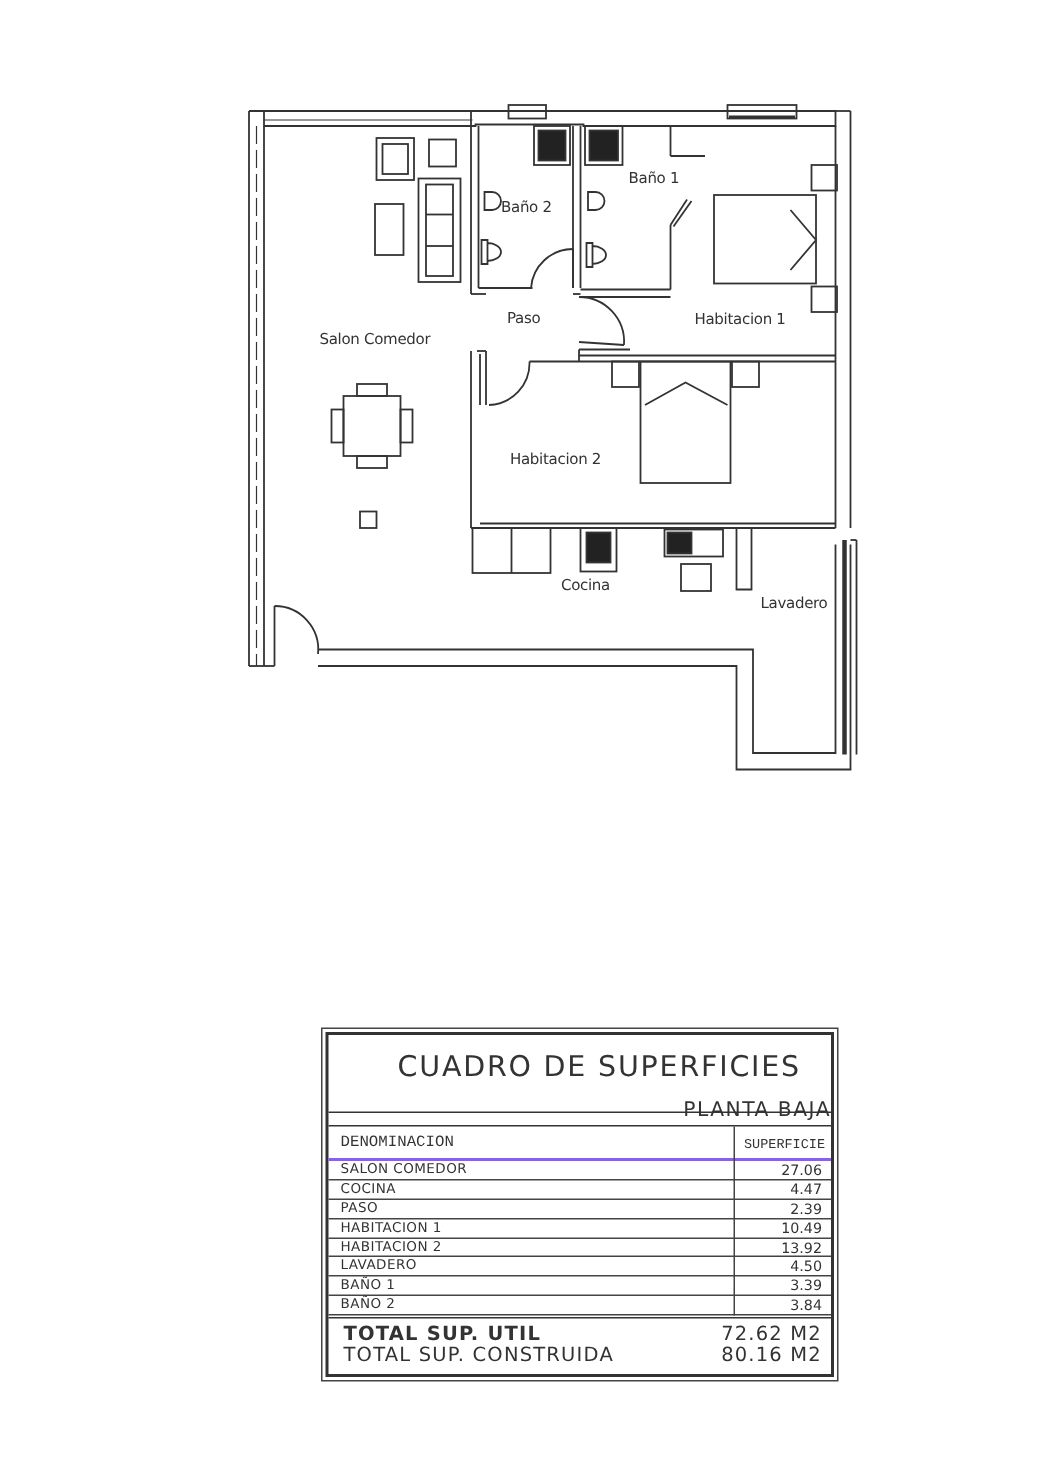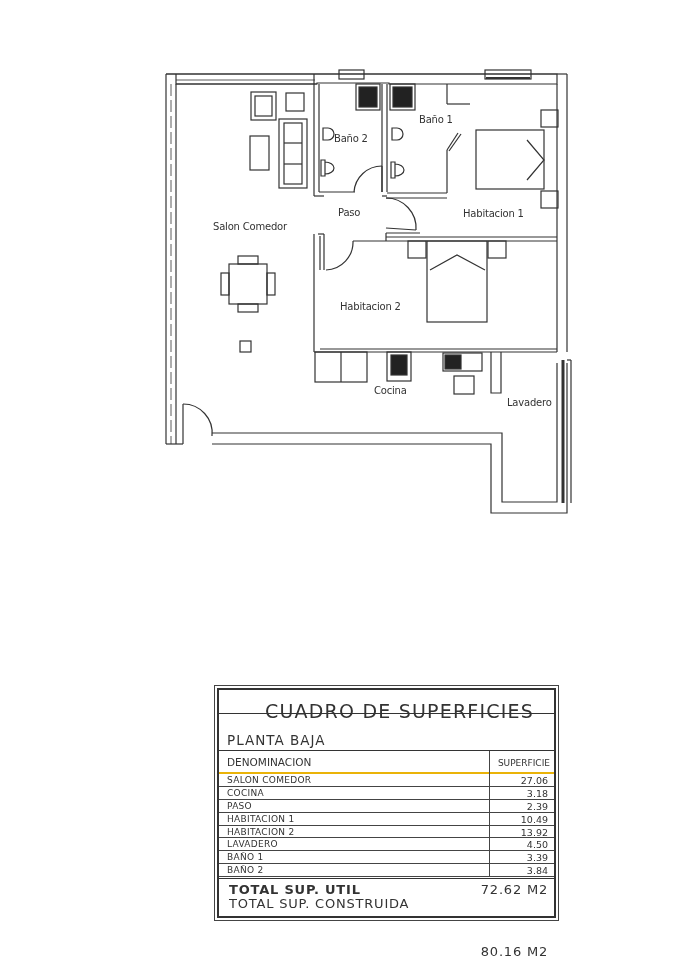--- a/index.html
+++ b/index.html
@@ -1,22 +1,22 @@
 <!DOCTYPE html>
 <html><head>
 <meta charset="utf-8">
 <style>
   html, body { margin:0; padding:0; background:#ffffff; }
   body { width:699px; height:975px; position:relative; overflow:hidden; font-family:"DejaVu Sans", sans-serif; color:#222; }
   #plan { position:absolute; left:0; top:0; width:699px; height:560px; }
   .room-label { position:absolute; font-family:"DejaVu Sans", sans-serif; font-size:10px; color:#333; white-space:nowrap; letter-spacing:-0.2px; }
   #table { position:absolute; left:217px; top:688px; width:339px; height:230px; border:2px double #333; box-sizing:border-box; outline:1px solid #444; outline-offset:2px; }
-  .t-title { position:absolute; left:0; right:0; top:0; height:24px; border-bottom:1.5px solid #333; font-family:"DejaVu Sans", sans-serif; font-size:19px; letter-spacing:1.2px; color:#333; text-align:right; padding-right:20px; line-height:42px; box-sizing:border-box; }
-  .t-planta { position:absolute; left:0; right:0; top:36px; height:25px; border-bottom:1.5px solid #333; font-size:13.5px; letter-spacing:1px; padding-left:8px; line-height:28px; box-sizing:border-box; color:#333; }
-  .t-head { position:absolute; left:0; right:0; top:61px; height:23px; border-bottom:2px solid #eab308; box-sizing:border-box; }
+  .t-title { position:absolute; left:0; right:0; top:0; height:52px; border-bottom:1.5px solid #333; font-family:"DejaVu Sans", sans-serif; font-size:19px; letter-spacing:1.2px; color:#333; text-align:right; padding-right:20px; line-height:42px; box-sizing:border-box; }
+  .t-planta { position:absolute; left:0; right:0; top:36px; height:25px; border-bottom:1.5px solid #333; font-size:13.5px; letter-spacing:1px; padding-left:8px; line-height:28px; box-sizing:border-box; color:#333;text-align:right; }
+  .t-head { position:absolute; left:0; right:0; top:61px; height:23px; border-bottom:2px solid #8b5cf6; box-sizing:border-box;font-family:Liberation Mono, monospace; }
   .t-head .c1 { position:absolute; left:8px; top:0; line-height:23px; font-size:10.5px; color:#333; }
   .t-head .c2 { position:absolute; right:4px; top:0; line-height:24px; font-size:9px; color:#333;text-align:right; }
   .coldiv { position:absolute; left:270px; top:61px; width:1px; height:126px; background:#444; }
   .t-rows { position:absolute; left:0; right:0; top:84px; }
   .t-row { position:relative; height:12.9px; border-bottom:1.5px solid #444; box-sizing:border-box; }
   .t-row .c1 { position:absolute; left:8px; top:0; font-size:9px; line-height:13px; color:#333; letter-spacing:0.3px; }
   .t-row .c2 { position:absolute; right:6px; top:0; font-size:9.5px; line-height:13px; color:#333;text-align:center; }
   .t-totals { position:absolute; left:0; right:0; top:188px; bottom:0; border-top:1.5px solid #333; }
   .tot { position:absolute; left:10px; font-size:13px; letter-spacing:0.8px; color:#333; }
   .tot-v { position:absolute; right:6px; font-size:13px; letter-spacing:0.8px; color:#333; }
@@ -170,21 +170,21 @@
     <span class="c2">SUPERFICIE</span>
   </div>
   <div class="coldiv"></div>
   <div class="t-rows">
     <div class="t-row">
         <span class="c1">SALON COMEDOR</span>
         <span class="c2">27.06</span>
       </div>
     <div class="t-row">
         <span class="c1">COCINA</span>
-        <span class="c2">3.18</span>
+        <span class="c2">4.47</span>
       </div>
     <div class="t-row">
         <span class="c1">PASO</span>
         <span class="c2">2.39</span>
       </div>
     <div class="t-row">
         <span class="c1">HABITACION 1</span>
         <span class="c2">10.49</span>
       </div>
     <div class="t-row">
@@ -201,15 +201,15 @@
       </div>
     <div class="t-row">
         <span class="c1">BAÑO 2</span>
         <span class="c2">3.84</span>
       </div>
   </div>
   <div class="t-totals">
     <span class="tot" style="top:3px;font-weight:bold;">TOTAL SUP. UTIL</span>
     <span class="tot-v" style="top:3px;">72.62 M2</span>
     <span class="tot" style="top:17px;">TOTAL SUP. CONSTRUIDA</span>
-    <span class="tot-v" style="top:17px;margin-top:48px;">80.16 M2</span>
+    <span class="tot-v" style="top:17px;">80.16 M2</span>
   </div>
 </div>
 
 </body></html>

